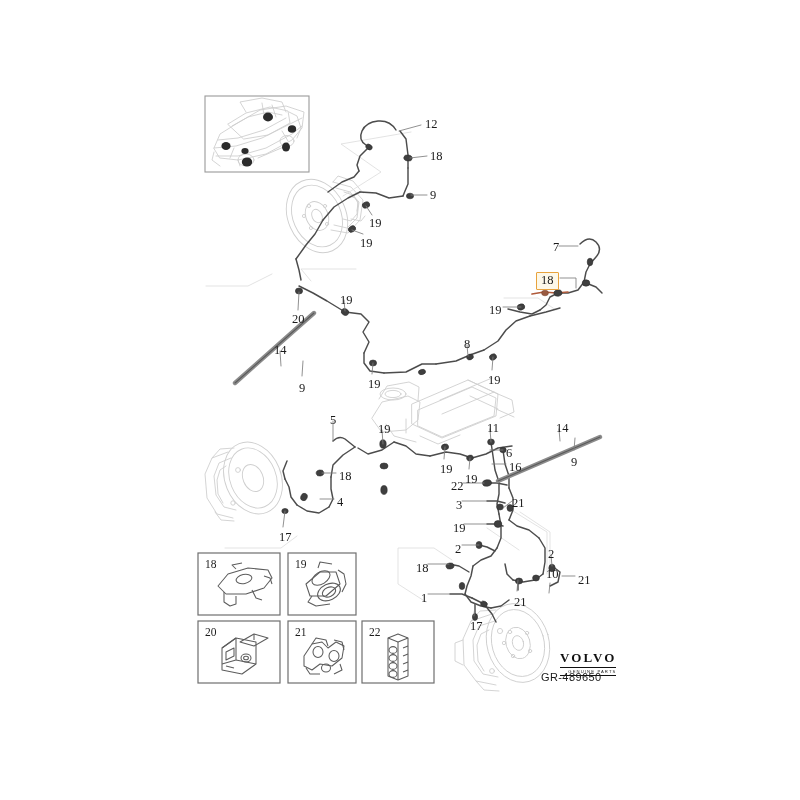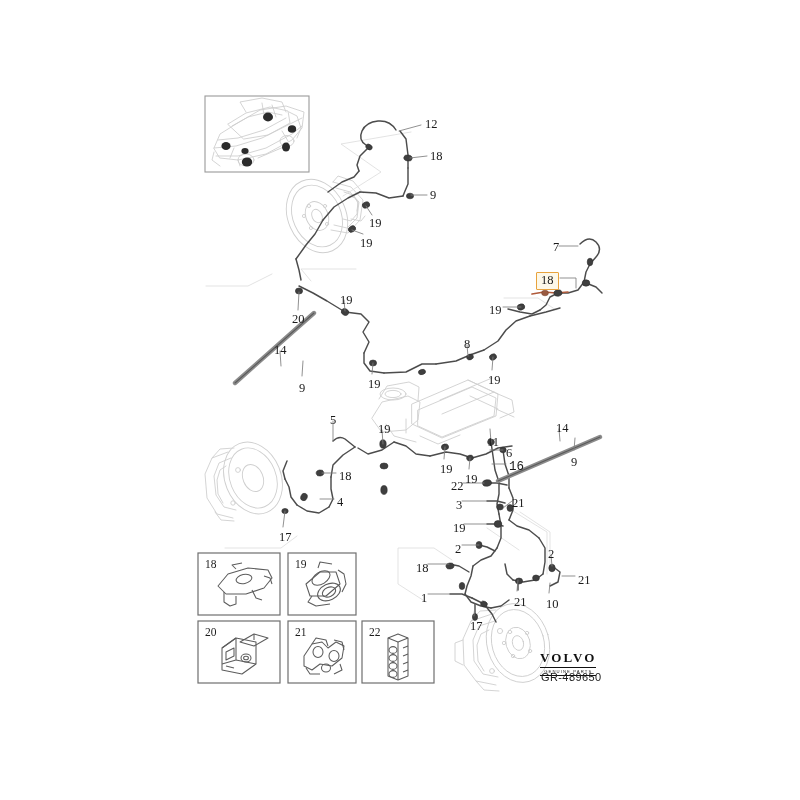--- a/index.html
+++ b/index.html
@@ -7,21 +7,21 @@
        font-family:"Liberation Serif","DejaVu Serif",serif;}
   #sheet{position:relative;width:800px;height:800px;background:#fff;}
   svg.layer{position:absolute;left:0;top:0;width:800px;height:800px;}
   .callout{position:absolute;font-family:"Liberation Serif","DejaVu Serif",serif;
            font-size:12.5px;color:#1b1b1b;white-space:nowrap;line-height:1;}
   .legendnum{position:absolute;font-family:"Liberation Serif","DejaVu Serif",serif;
              font-size:11.5px;color:#1b1b1b;line-height:1;}
   .hl{position:absolute;border:1.6px solid #E8A33D;background:#FDF8E8;
       border-radius:1px;padding:1px 4px 2px 4px;font-size:12.5px;color:#1b1b1b;
       font-family:"Liberation Serif","DejaVu Serif",serif;line-height:1;}
-  #volvo{position:absolute;text-align:center;}
+  #volvo{position:absolute;text-align:right;margin-left:20px;}
   #volvo .word{font-family:"Liberation Serif","DejaVu Serif",serif;
      font-weight:bold;font-size:13px;letter-spacing:2.1px;color:#111;}
   #volvo .sub{font-family:"Liberation Sans","DejaVu Sans",sans-serif;
      font-size:4.2px;letter-spacing:1.1px;color:#222;margin-top:1px;
      border-top:1.1px solid #111;border-bottom:1.1px solid #111;padding:1px 0;}
   #partno{position:absolute;font-family:Liberation Sans, sans-serif;
      font-size:11px;color:#1b1b1b;letter-spacing:.4px;}
 </style>
 </head>
 <body>
@@ -340,35 +340,35 @@
       <div class="callout" style="left: 464px; top: 338px;">8</div>
       <div class="callout" style="left: 488px; top: 374px;">19</div>
       <div class="callout" style="left: 489px; top: 304px;">19</div>
       <div class="callout" style="left: 330px; top: 414px;">5</div>
       <div class="callout" style="left: 378px; top: 423px;">19</div>
       <div class="callout" style="left: 339px; top: 470px;">18</div>
       <div class="callout" style="left: 337px; top: 496px;">4</div>
       <div class="callout" style="left: 279px; top: 531px;">17</div>
       <div class="callout" style="left: 440px; top: 463px;">19</div>
       <div class="callout" style="left: 465px; top: 473px;">19</div>
-      <div class="callout" style="left: 487px; top: 422px; margin-top: 14px;">11</div>
+      <div class="callout" style="left: 487px; top: 422px;">11</div>
       <div class="callout" style="left: 506px; top: 447px;">6</div>
-      <div class="callout" style="left: 509px; top: 461px; font-family: Liberation Mono, monospace;">16</div>
+      <div class="callout" style="left: 509px; top: 461px;">16</div>
       <div class="callout" style="left: 451px; top: 480px;">22</div>
       <div class="callout" style="left: 456px; top: 499px;">3</div>
       <div class="callout" style="left: 512px; top: 497px;">21</div>
       <div class="callout" style="left: 453px; top: 522px;">19</div>
       <div class="callout" style="left: 455px; top: 543px;">2</div>
       <div class="callout" style="left: 416px; top: 562px;">18</div>
       <div class="callout" style="left: 421px; top: 592px;">1</div>
       <div class="callout" style="left: 556px; top: 422px;">14</div>
       <div class="callout" style="left: 571px; top: 456px;">9</div>
       <div class="callout" style="left: 548px; top: 548px;">2</div>
       <div class="callout" style="left: 578px; top: 574px;">21</div>
-      <div class="callout" style="left: 546px; top: 598px;">10</div>
+      <div class="callout" style="left: 546px; top: 568px;">10</div>
       <div class="callout" style="left: 514px; top: 596px;">21</div>
       <div class="callout" style="left: 470px; top: 620px;">17</div>
     </div>
 
   <div class="hl" id="hl18" style="left: 536px; top: 272px;">18</div>
 
   <svg class="layer" viewBox="0 0 800 800">
 
     <rect x="198" y="553" width="82" height="62" fill="#fff" stroke="#6e6e6e" stroke-width="1.2"></rect>
     <g fill="none" stroke="#5c5c5c" stroke-width="1.05" stroke-linejoin="round">

